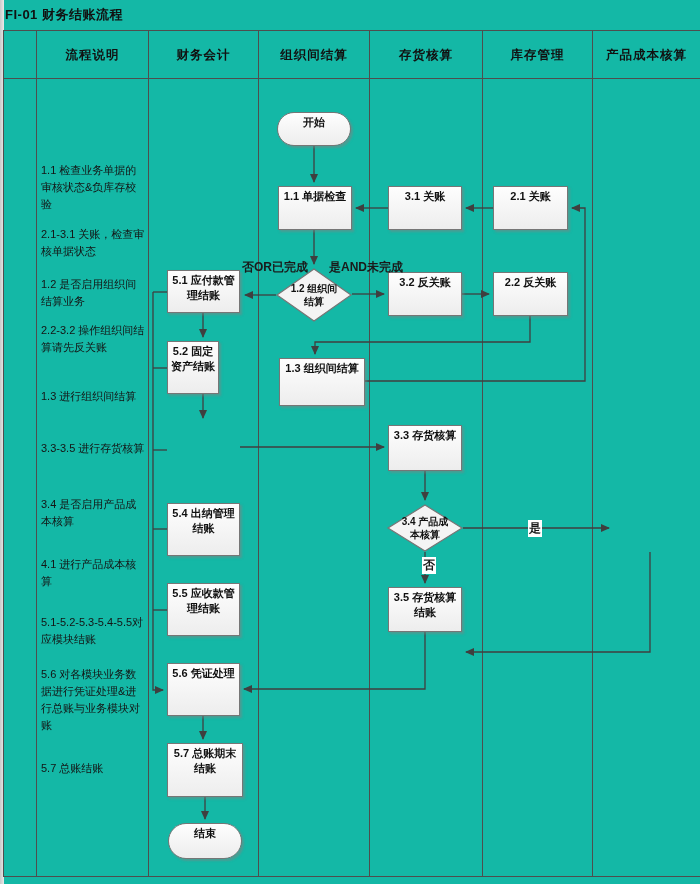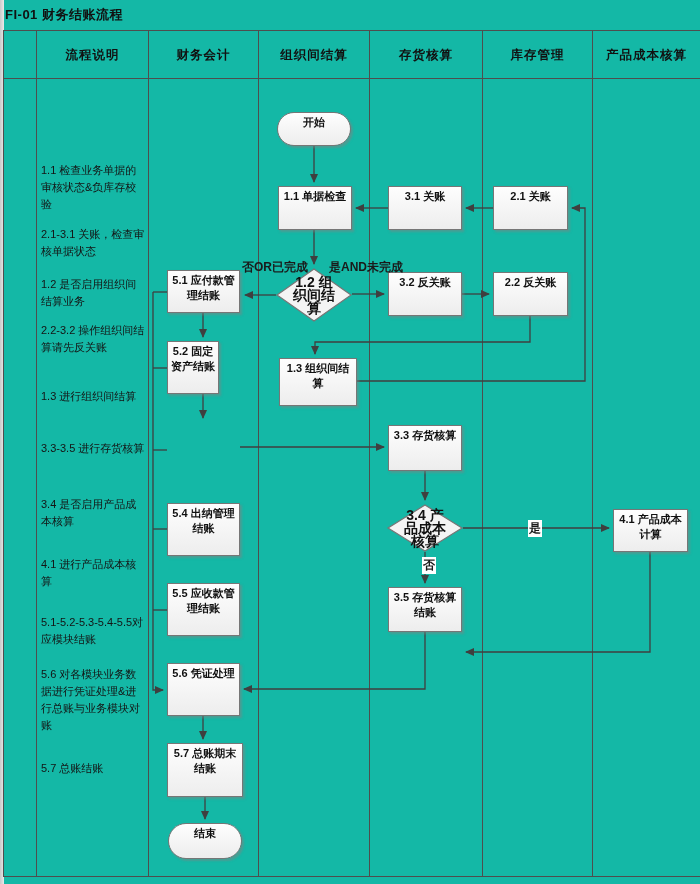--- a/index.html
+++ b/index.html
@@ -22,21 +22,21 @@
   
   .pbox{position:absolute;box-sizing:border-box;border:1.2px solid #767676;
        background:linear-gradient(180deg,#fefefe 0%,#ededed 100%);
        box-shadow:2px 2px 2px rgba(130,130,130,.5);
        display:flex;align-items:flex-start;justify-content:center;text-align:center;
        font-size:11px;font-weight:700;line-height:15px;padding:2px;z-index:3;}
   .oval{border-radius:18px;}
   .diamond{position:absolute;z-index:3;}
   .diamond svg{position:absolute;left:0;top:0;overflow:visible;}
   .diamond .dlabel{position:absolute;inset:0;display:flex;align-items:center;
-       justify-content:center;text-align:center;font-size:14px;font-weight:700;
+       justify-content:center;text-align:center;font-size:10px;font-weight:700;
        line-height:13px;padding:0 14px;}
   
   #connectors{position:absolute;left:0;top:0;z-index:2;pointer-events:none;}
   
   .edge-label{position:absolute;z-index:4;font-size:12px;font-weight:700;
        white-space:nowrap;color:#1a1a1a;}
   .edge-label.patch{background:#fff;padding:0 1px;}
 </style>
 </head>
 <body>
@@ -138,21 +138,21 @@
     </svg>
     <span class="dlabel">1.2 组织间结算</span>
   </div>
 
   <div class="pbox" style="left:388px;top:272px;width:74px;height:44px;">
       <span>3.2 反关账</span>
     </div>
   <div class="pbox" style="left:493px;top:272px;width:75px;height:44px;">
       <span>2.2 反关账</span>
     </div>
-  <div class="pbox" style="left:279px;top:358px;width:78px;height:48px;">
+  <div class="pbox" style="left:279px;top:358px;width:86px;height:48px;">
       <span>1.3 组织间结算</span>
     </div>
 
   <div class="pbox" style="left:167px;top:270px;width:73px;height:43px;">
       <span>5.1 应付款管理结账</span>
     </div>
   <div class="pbox" style="left:167px;top:341px;width:52px;height:53px;">
       <span>5.2 固定资产结账</span>
     </div>
 
@@ -160,23 +160,20 @@
       <span>3.3 存货核算</span>
     </div>
 
   <div class="diamond" style="left:387px;top:504px;width:76px;height:48px;">
     <svg width="76" height="48">
       <polygon points="38,1 75,24 38,47 1,24" fill="#f4f4f4" stroke="#767676" stroke-width="1.2"></polygon>
     </svg>
     <span class="dlabel">3.4 产品成本核算</span>
   </div>
 
-  <div class="pbox" style="left:613px;top:509px;width:75px;height:43px;">
-      <span>4.1 产品成本计算</span>
-    </div>
   <div class="pbox" style="left:388px;top:587px;width:74px;height:45px;">
       <span>3.5 存货核算结账</span>
     </div>
 
   <div class="pbox" style="left:167px;top:503px;width:73px;height:53px;">
       <span>5.4 出纳管理结账</span>
     </div>
   <div class="pbox" style="left:167px;top:583px;width:73px;height:53px;">
       <span>5.5 应收款管理结账</span>
     </div>

